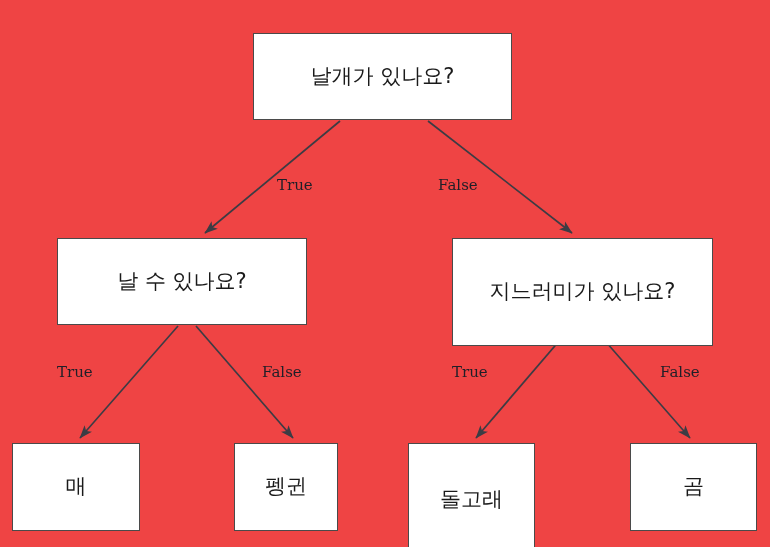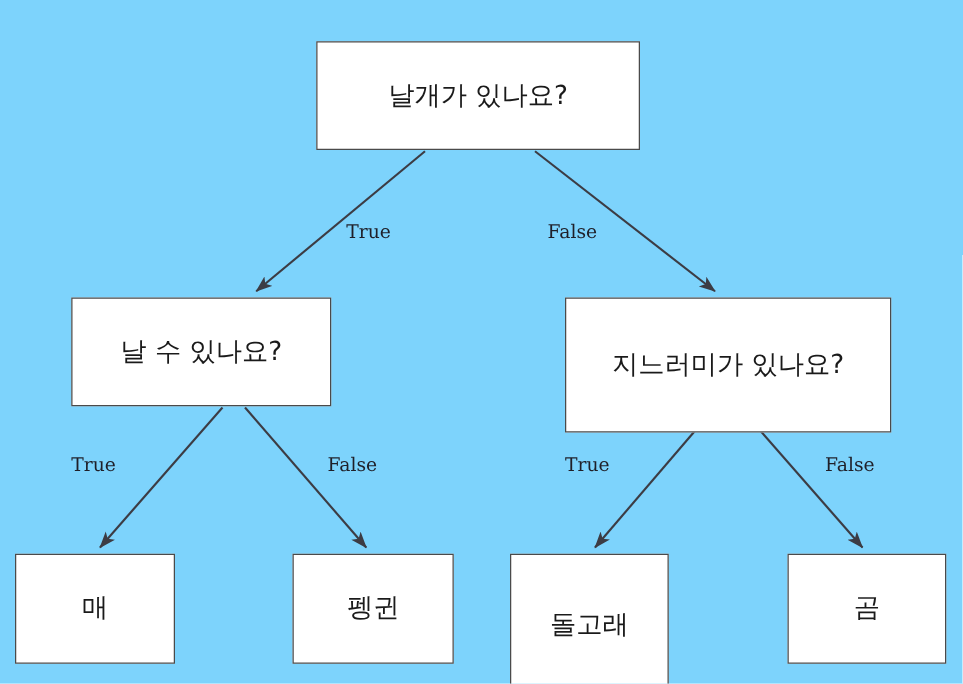--- a/index.html
+++ b/index.html
@@ -4,21 +4,21 @@
 <style>
   html, body {
     margin: 0;
     padding: 0;
     background: #ffffff;
   }
   #canvas {
     position: relative;
     width: 770px;
     height: 547px;
-    background: #7dd3fc;
+    background: #ef4444;
     overflow: hidden;
     font-family: "DejaVu Sans", sans-serif;
   }
   #edge-layer {
     position: absolute;
     left: 0;
     top: 0;
     width: 770px;
     height: 547px;
     pointer-events: none;
@@ -71,30 +71,30 @@
         <line x1="196" y1="326" x2="293" y2="438" stroke="#3c3c44" stroke-width="1.7" marker-end="url(#arrowhead)"></line>
         <line x1="572" y1="326" x2="476" y2="438" stroke="#3c3c44" stroke-width="1.7" marker-end="url(#arrowhead)"></line>
         <line x1="592" y1="326" x2="690" y2="438" stroke="#3c3c44" stroke-width="1.7" marker-end="url(#arrowhead)"></line>
       </g>
   </svg>
 
   <div id="nodes-layer">
       <div class="node" style="left: 253px; top: 33px; width: 259px; height: 87px;">
         <span class="node-label">날개가 있나요?</span>
       </div>
-      <div class="node" style="left: 57px; top: 238px; width: 208px; height: 87px;">
+      <div class="node" style="left: 57px; top: 238px; width: 250px; height: 87px;">
         <span class="node-label">날 수 있나요?</span>
       </div>
       <div class="node" style="left: 452px; top: 238px; width: 261px; height: 108px;">
         <span class="node-label">지느러미가 있나요?</span>
       </div>
       <div class="node leaf" style="left: 12px; top: 443px; width: 128px; height: 88px;">
         <span class="node-label">매</span>
       </div>
-      <div class="node leaf" style="left: 234px; top: 443px; width: 129px; height: 88px;">
+      <div class="node leaf" style="left: 234px; top: 443px; width: 104px; height: 88px;">
         <span class="node-label">펭귄</span>
       </div>
       <div class="node leaf" style="left: 408px; top: 443px; width: 127px; height: 114px;">
         <span class="node-label">돌고래</span>
       </div>
       <div class="node leaf" style="left: 630px; top: 443px; width: 127px; height: 88px;">
         <span class="node-label">곰</span>
       </div>
     </div>
   <div id="edge-labels-layer">

